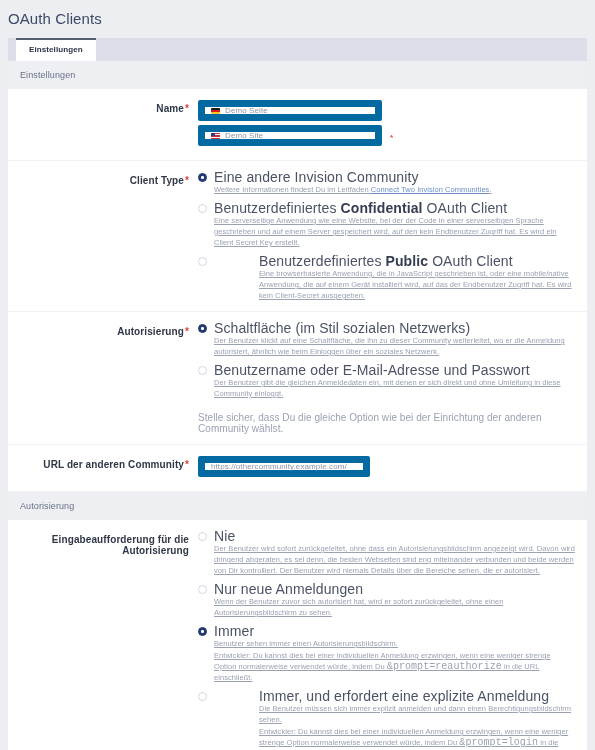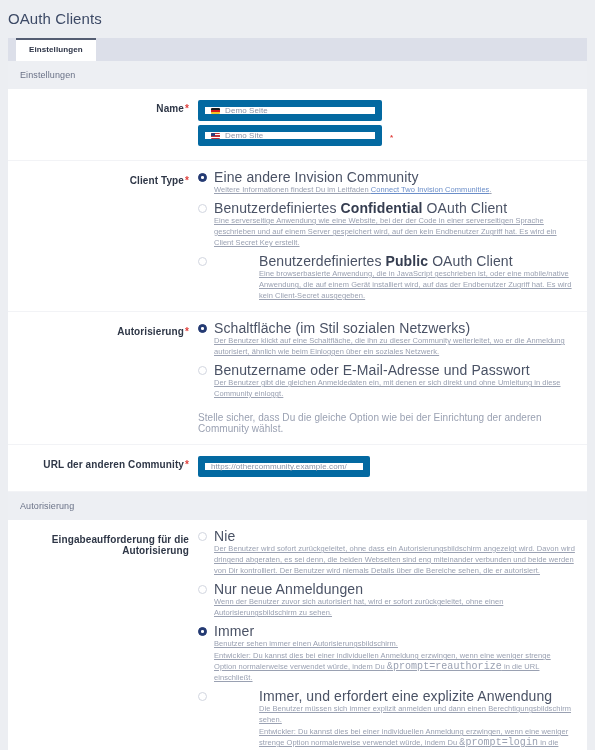--- a/index.html
+++ b/index.html
@@ -321,21 +321,21 @@
         <div class="opt-body">
           <div class="opt-title">Immer</div>
           <div class="opt-desc">Benutzer sehen immer einen Autorisierungsbildschirm.</div>
           <div class="opt-desc"><span>Entwickler: Du kannst dies bei einer individuellen Anmeldung erzwingen, wenn eine weniger strenge Option normalerweise verwendet würde, indem Du </span><code>&amp;prompt=reauthorize</code><span> in die URL einschließt.</span></div>
         </div>
       </div>
 
       <div class="opt">
         <div class="radio"></div>
         <div class="opt-body">
-          <div class="opt-title">Immer, und erfordert eine explizite Anwendung</div>
+          <div class="opt-title">Immer, und erfordert eine explizite Anmeldung</div>
           <div class="opt-desc">Die Benutzer müssen sich immer explizit anmelden und dann einen Berechtigungsbildschirm sehen.</div>
           <div class="opt-desc"><span>Entwickler: Du kannst dies bei einer individuellen Anmeldung erzwingen, wenn eine weniger strenge Option normalerweise verwendet würde, indem Du </span><code>&amp;prompt=login</code><span> in die URL aufnimmst.</span></div>
         </div>
       </div>
 
     </div>
   </div>
 
 </div>
 

